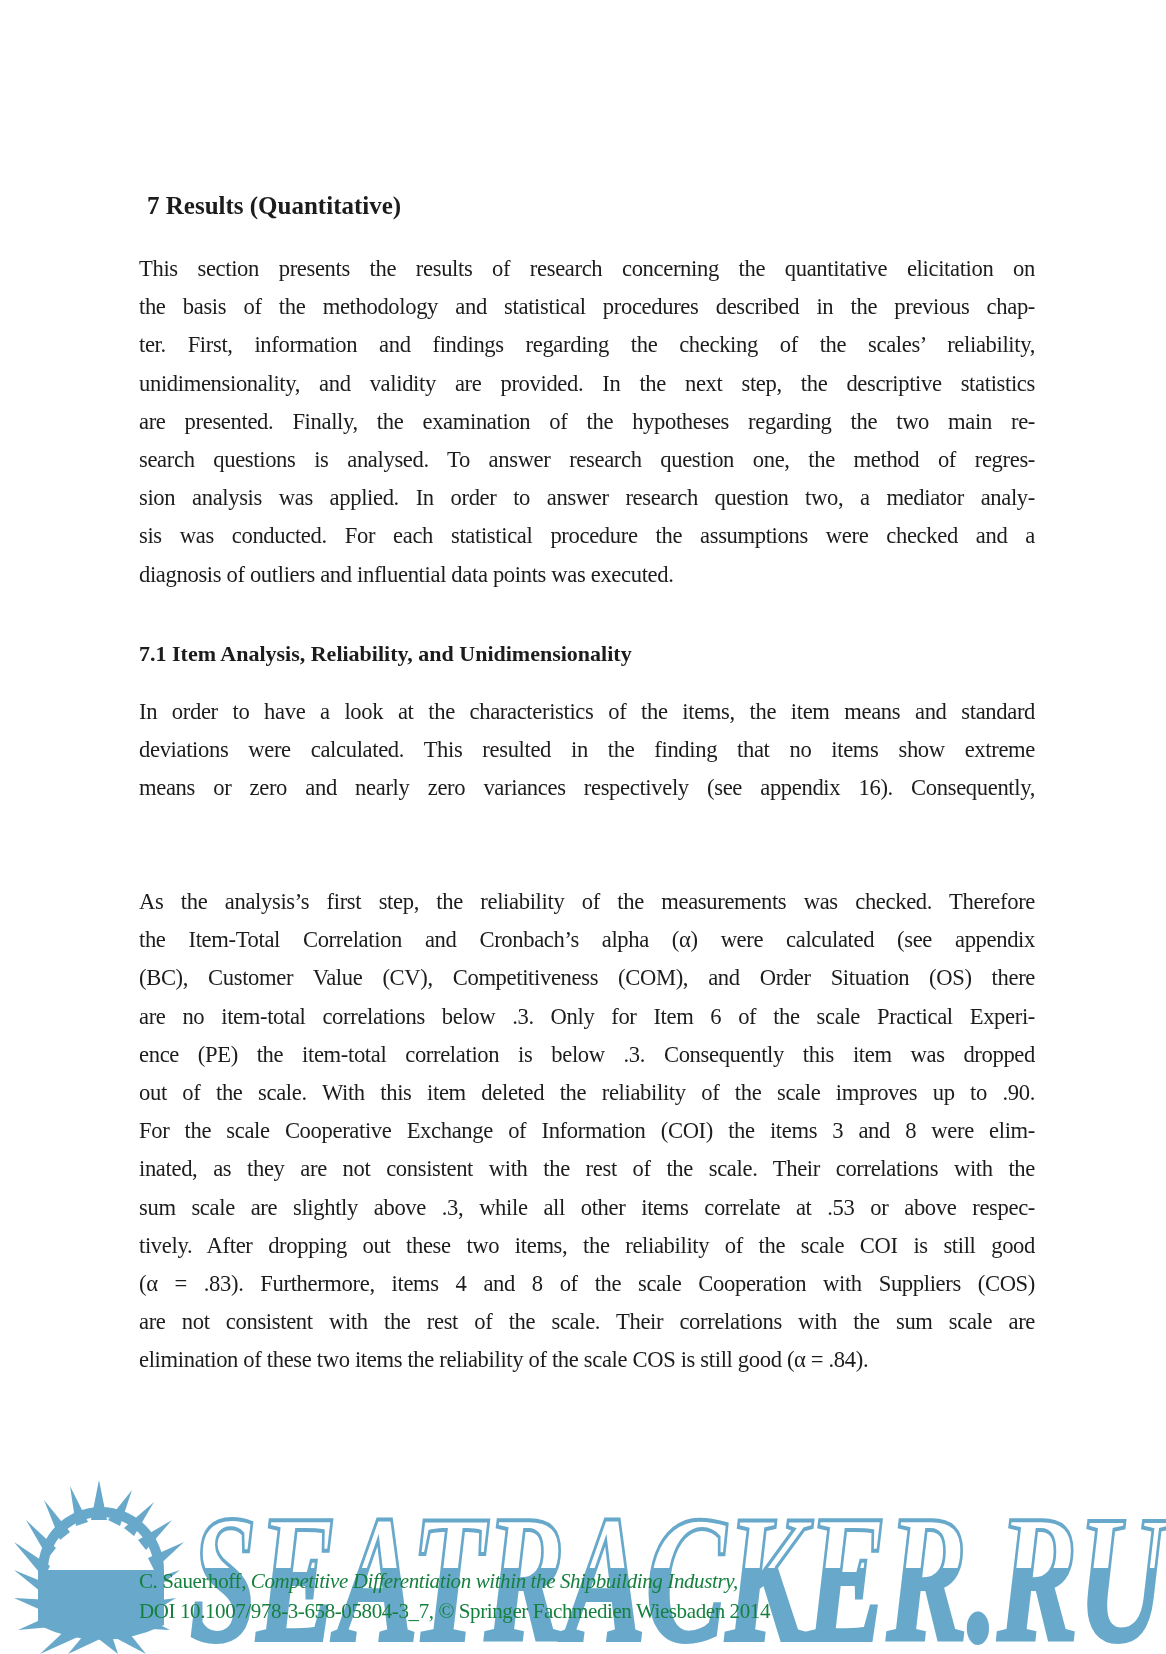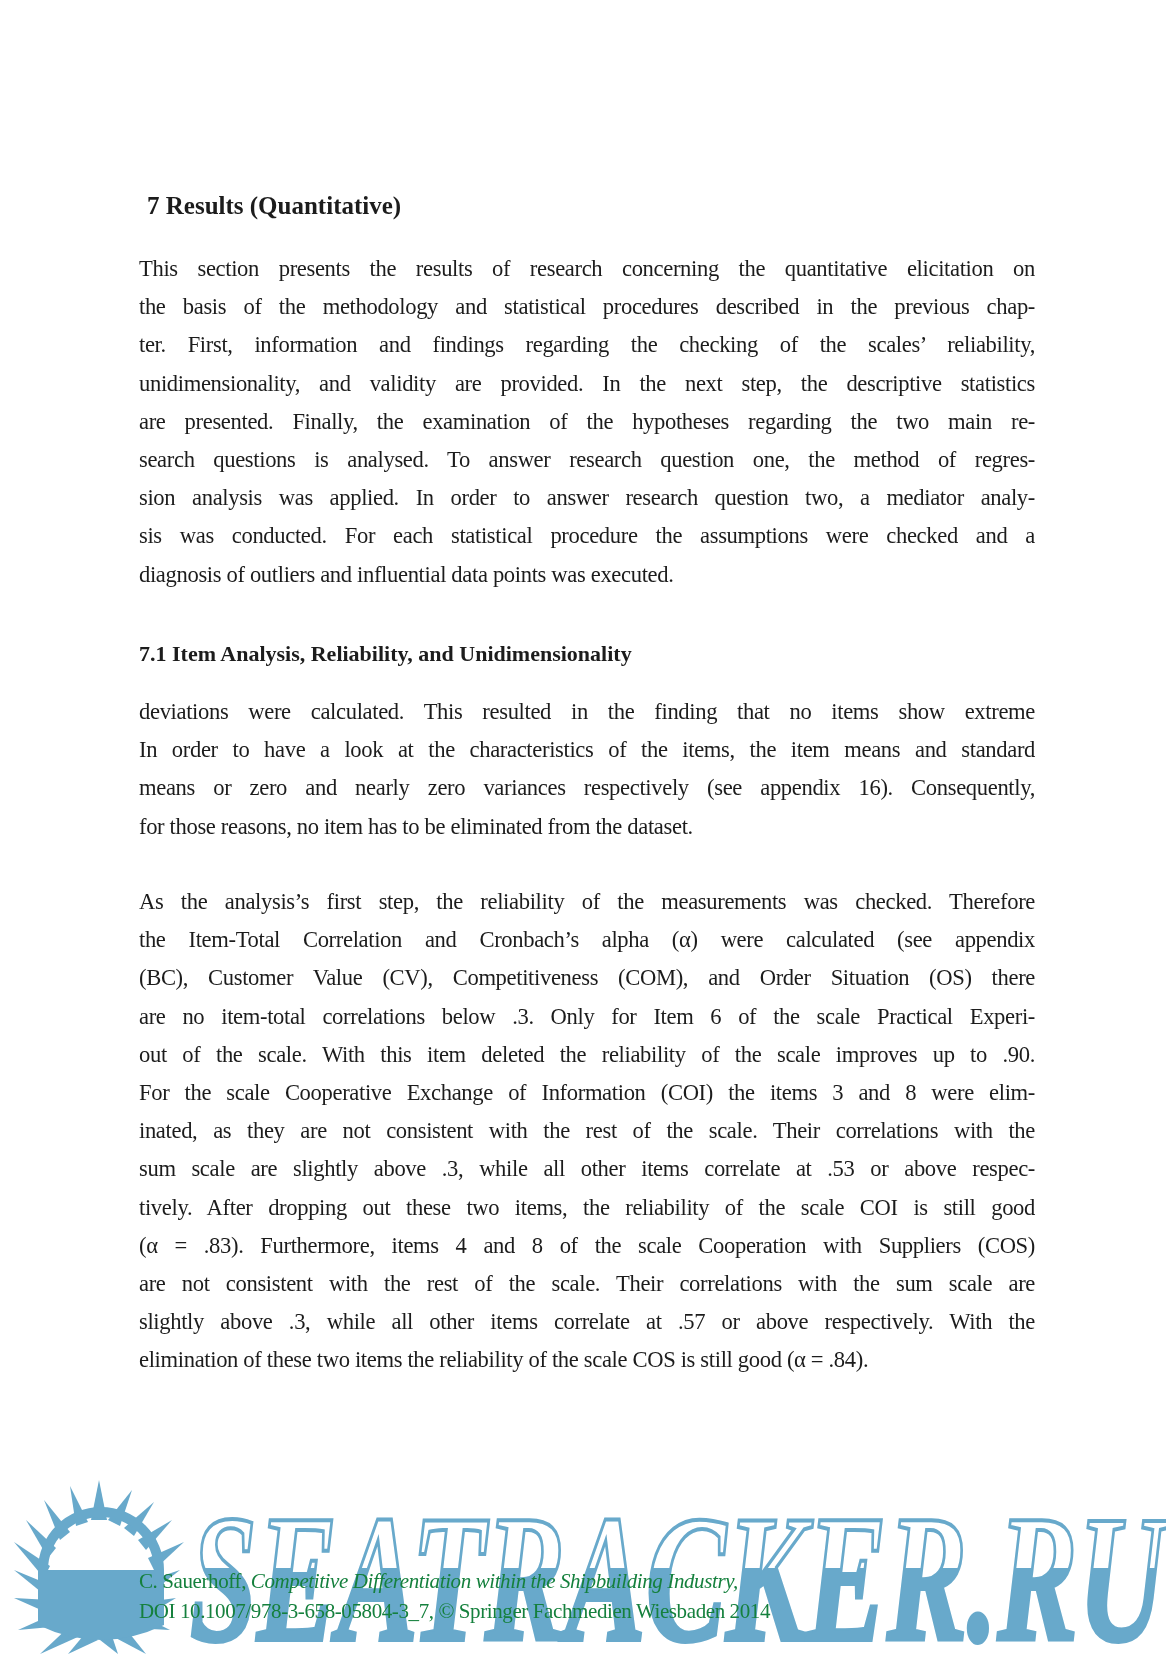--- a/index.html
+++ b/index.html
@@ -59,39 +59,38 @@
       <span class="line">are presented. Finally, the examination of the hypotheses regarding the two main re-</span>
       <span class="line">search questions is analysed. To answer research question one, the method of regres-</span>
       <span class="line">sion analysis was applied. In order to answer research question two, a mediator analy-</span>
       <span class="line">sis was conducted. For each statistical procedure the assumptions were checked and a</span>
       <span class="line last">diagnosis of outliers and influential data points was executed.</span>
     </div>
 
     <h2 class="section" style="top:636px">7.1 Item Analysis, Reliability, and Unidimensionality</h2>
 
     <div class="para" id="p2">
+      <span class="line">In order to have a look at the characteristics of the items, the item means and standard</span>
       <span class="line">deviations were calculated. This resulted in the finding that no items show extreme</span>
-      <span class="line">In order to have a look at the characteristics of the items, the item means and standard</span>
       <span class="line">means or zero and nearly zero variances respectively (see appendix 16). Consequently,</span>
-      <span class="line last">for those reasons, no item has to be eliminated from the dataset.</span>
     </div>
 
     <div class="para" id="p3">
       <span class="line">As the analysis’s first step, the reliability of the measurements was checked. Therefore</span>
       <span class="line">the Item-Total Correlation and Cronbach’s alpha (α) were calculated (see appendix</span>
       <span class="line">(BC), Customer Value (CV), Competitiveness (COM), and Order Situation (OS) there</span>
       <span class="line">are no item-total correlations below .3. Only for Item 6 of the scale Practical Experi-</span>
+      <span class="line">ence (PE) the item-total correlation is below .3. Consequently this item was dropped</span>
       <span class="line">out of the scale. With this item deleted the reliability of the scale improves up to .90.</span>
       <span class="line">For the scale Cooperative Exchange of Information (COI) the items 3 and 8 were elim-</span>
       <span class="line">inated, as they are not consistent with the rest of the scale. Their correlations with the</span>
       <span class="line">sum scale are slightly above .3, while all other items correlate at .53 or above respec-</span>
       <span class="line">tively. After dropping out these two items, the reliability of the scale COI is still good</span>
       <span class="line">(α = .83). Furthermore, items 4 and 8 of the scale Cooperation with Suppliers (COS)</span>
       <span class="line">are not consistent with the rest of the scale. Their correlations with the sum scale are</span>
-      <span class="line">slightly above .3, while all other items correlate at .57 or above respectively. With the</span>
       <span class="line last">elimination of these two items the reliability of the scale COS is still good (α = .84).</span>
     </div>
   </div>
 
   <div class="watermark">
     <svg class="sun" width="180" height="174" viewBox="0 0 180 174">
       <g fill="#68a9cb">
 
         <polygon points="85,0 93,40 77,40"></polygon>
         <polygon points="56,6 74,42 62,46"></polygon>

